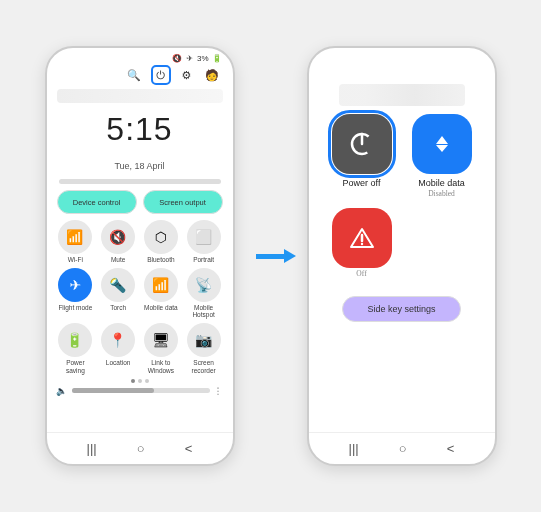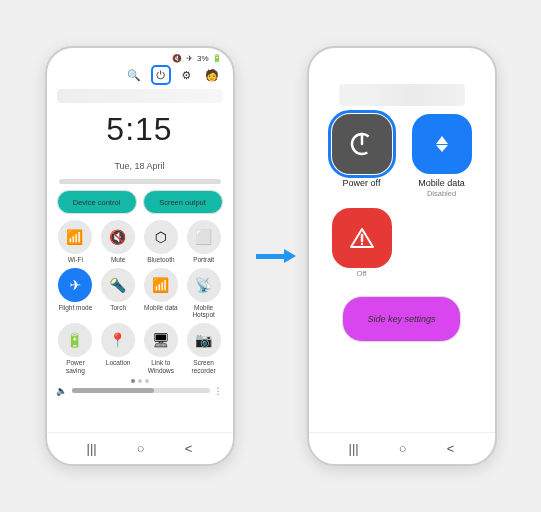--- a/index.html
+++ b/index.html
@@ -94,21 +94,21 @@
     .left-phone .control-buttons {
       display: flex;
       gap: 6px;
       margin: 0 10px 6px;
     }
     .control-btn {
       flex: 1;
       height: 24px;
       border-radius: 14px;
       border: 1px solid #ddd;
-      background: #14b8a6;
+      background: #5eead4;
       display: flex; align-items: center; justify-content: center;
       font-size: 7.5px;
       color: #333;
       cursor: pointer;
     }
 
     .left-phone .tiles-grid {
       display: grid;
       grid-template-columns: repeat(4, 1fr);
       gap: 5px;
@@ -225,36 +225,36 @@
       font-size: 9px;
       color: #222;
       font-weight: 500;
       text-align: right;
     }
     .power-item-sublabel {
       font-size: 7.5px;
       color: #888;
       text-align: right;
       margin-top: -3px;
+      font-family: Liberation Serif, serif;
     }
 
     .right-phone .side-key-btn {
       display: flex;
       justify-content: center;
       margin: 8px 18px 0;
     }
     .side-key-inner {
-      background: #d946ef;
+      background: #c4b5fd;
       border-radius: 20px;
-      padding: 17px 24px;
+      padding: 7px 24px;
       font-size: 9px;
       color: #333;
       cursor: pointer;
       border: 1px solid #ddd;
-      font-style: italic;
     }
 
     .right-phone .nav-bar {
       display: flex; justify-content: space-around; align-items: center;
       padding: 8px 20px;
       margin-top: auto;
       border-top: 1px solid #eee;
     }
   </style>
 </head>

